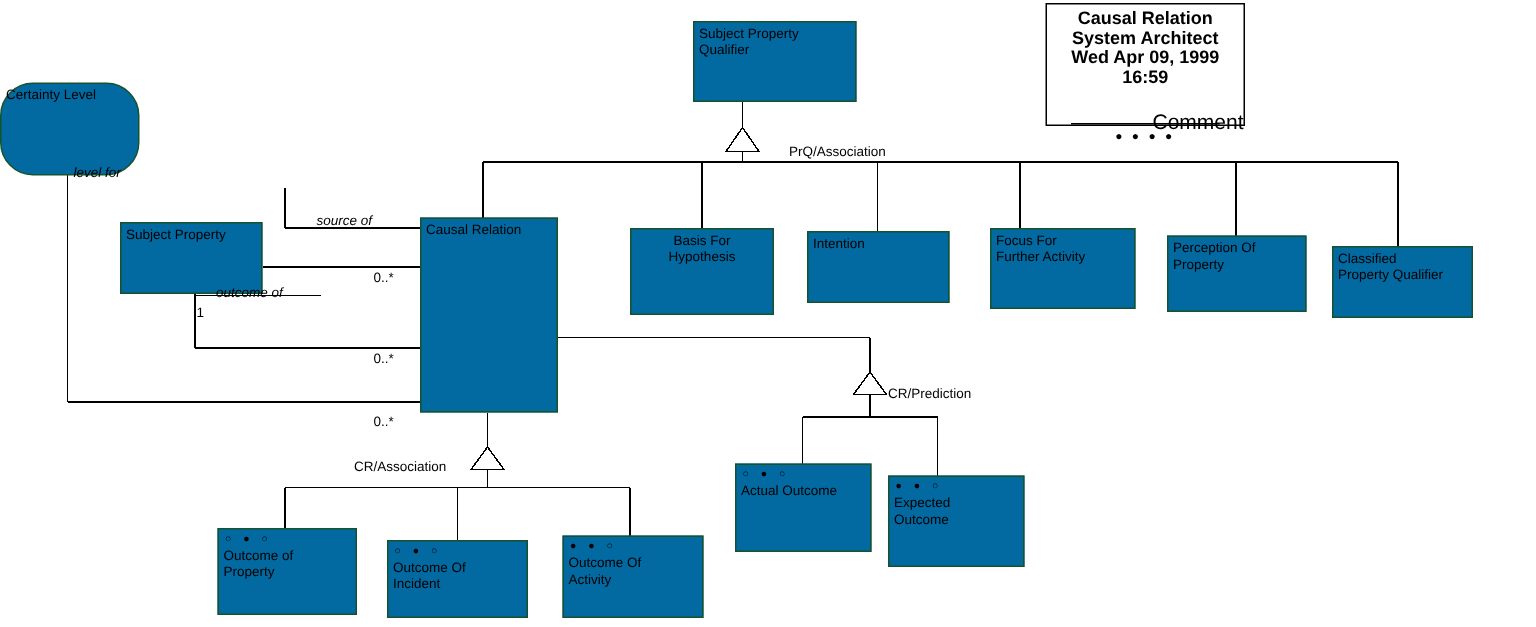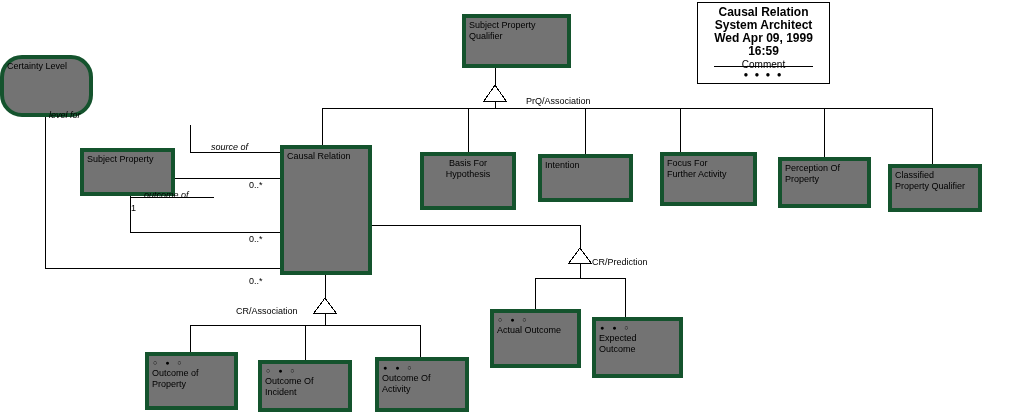--- a/index.html
+++ b/index.html
@@ -5,40 +5,40 @@
   html, body { margin:0; padding:0; background:#ffffff; }
   .canvas {
     position:relative; width:1024px; height:418px; background:#ffffff;
     font-family:"Liberation Sans", sans-serif; color:#000; overflow:hidden;
   }
   svg.connectors { position:absolute; left:0; top:0; z-index:0; }
   svg.connectors line, svg.connectors polygon { stroke:#000; stroke-width:1; }
   svg.connectors polygon { fill:#fff; }
 
   .node {
-    position:absolute; box-sizing:border-box; border:4px solid #14532d; background:#737373;
+    position:absolute; box-sizing:border-box; border:1px solid #14532d; background:#0369a1;
     z-index:1; padding:2px 3px; font-size:9px; line-height:11px;
   }
   .nlabel { display:block; white-space:pre-line; }
   .icons { display:block; font-size:7px; line-height:9px; letter-spacing:3px; margin:0 0 1px 1px; }
 
   .edge-label {
     position:absolute; z-index:2; font-size:9px; line-height:10px; white-space:nowrap;
     background:transparent;
   }
   .italic { font-style:italic; }
 
   .title-block {
     position:absolute; left:697px; top:2px; width:133px; height:82px;
     box-sizing:border-box; border:1px solid #000; background:#fff; z-index:1;
     text-align:center;
   }
   .title-block .tline { font-weight:bold; font-size:12px; line-height:13px; }
   .title-block .tline:first-child { margin-top:3px; }
-  .comment-row { position:relative; font-size:10px; line-height:10px; margin-top:2px; }
+  .comment-row { position:relative; font-size:14px; line-height:10px; margin-top:18px;text-align:right; }
   .comment-row::before {
     content:""; position:absolute; left:16px; right:16px; top:6px;
     border-top:1px solid #000;
   }
   .comment-row span { position:relative; }
   .dots-row { font-size:8px; line-height:9px; letter-spacing:2px; }
 </style>
 </head>
 <body>
 

